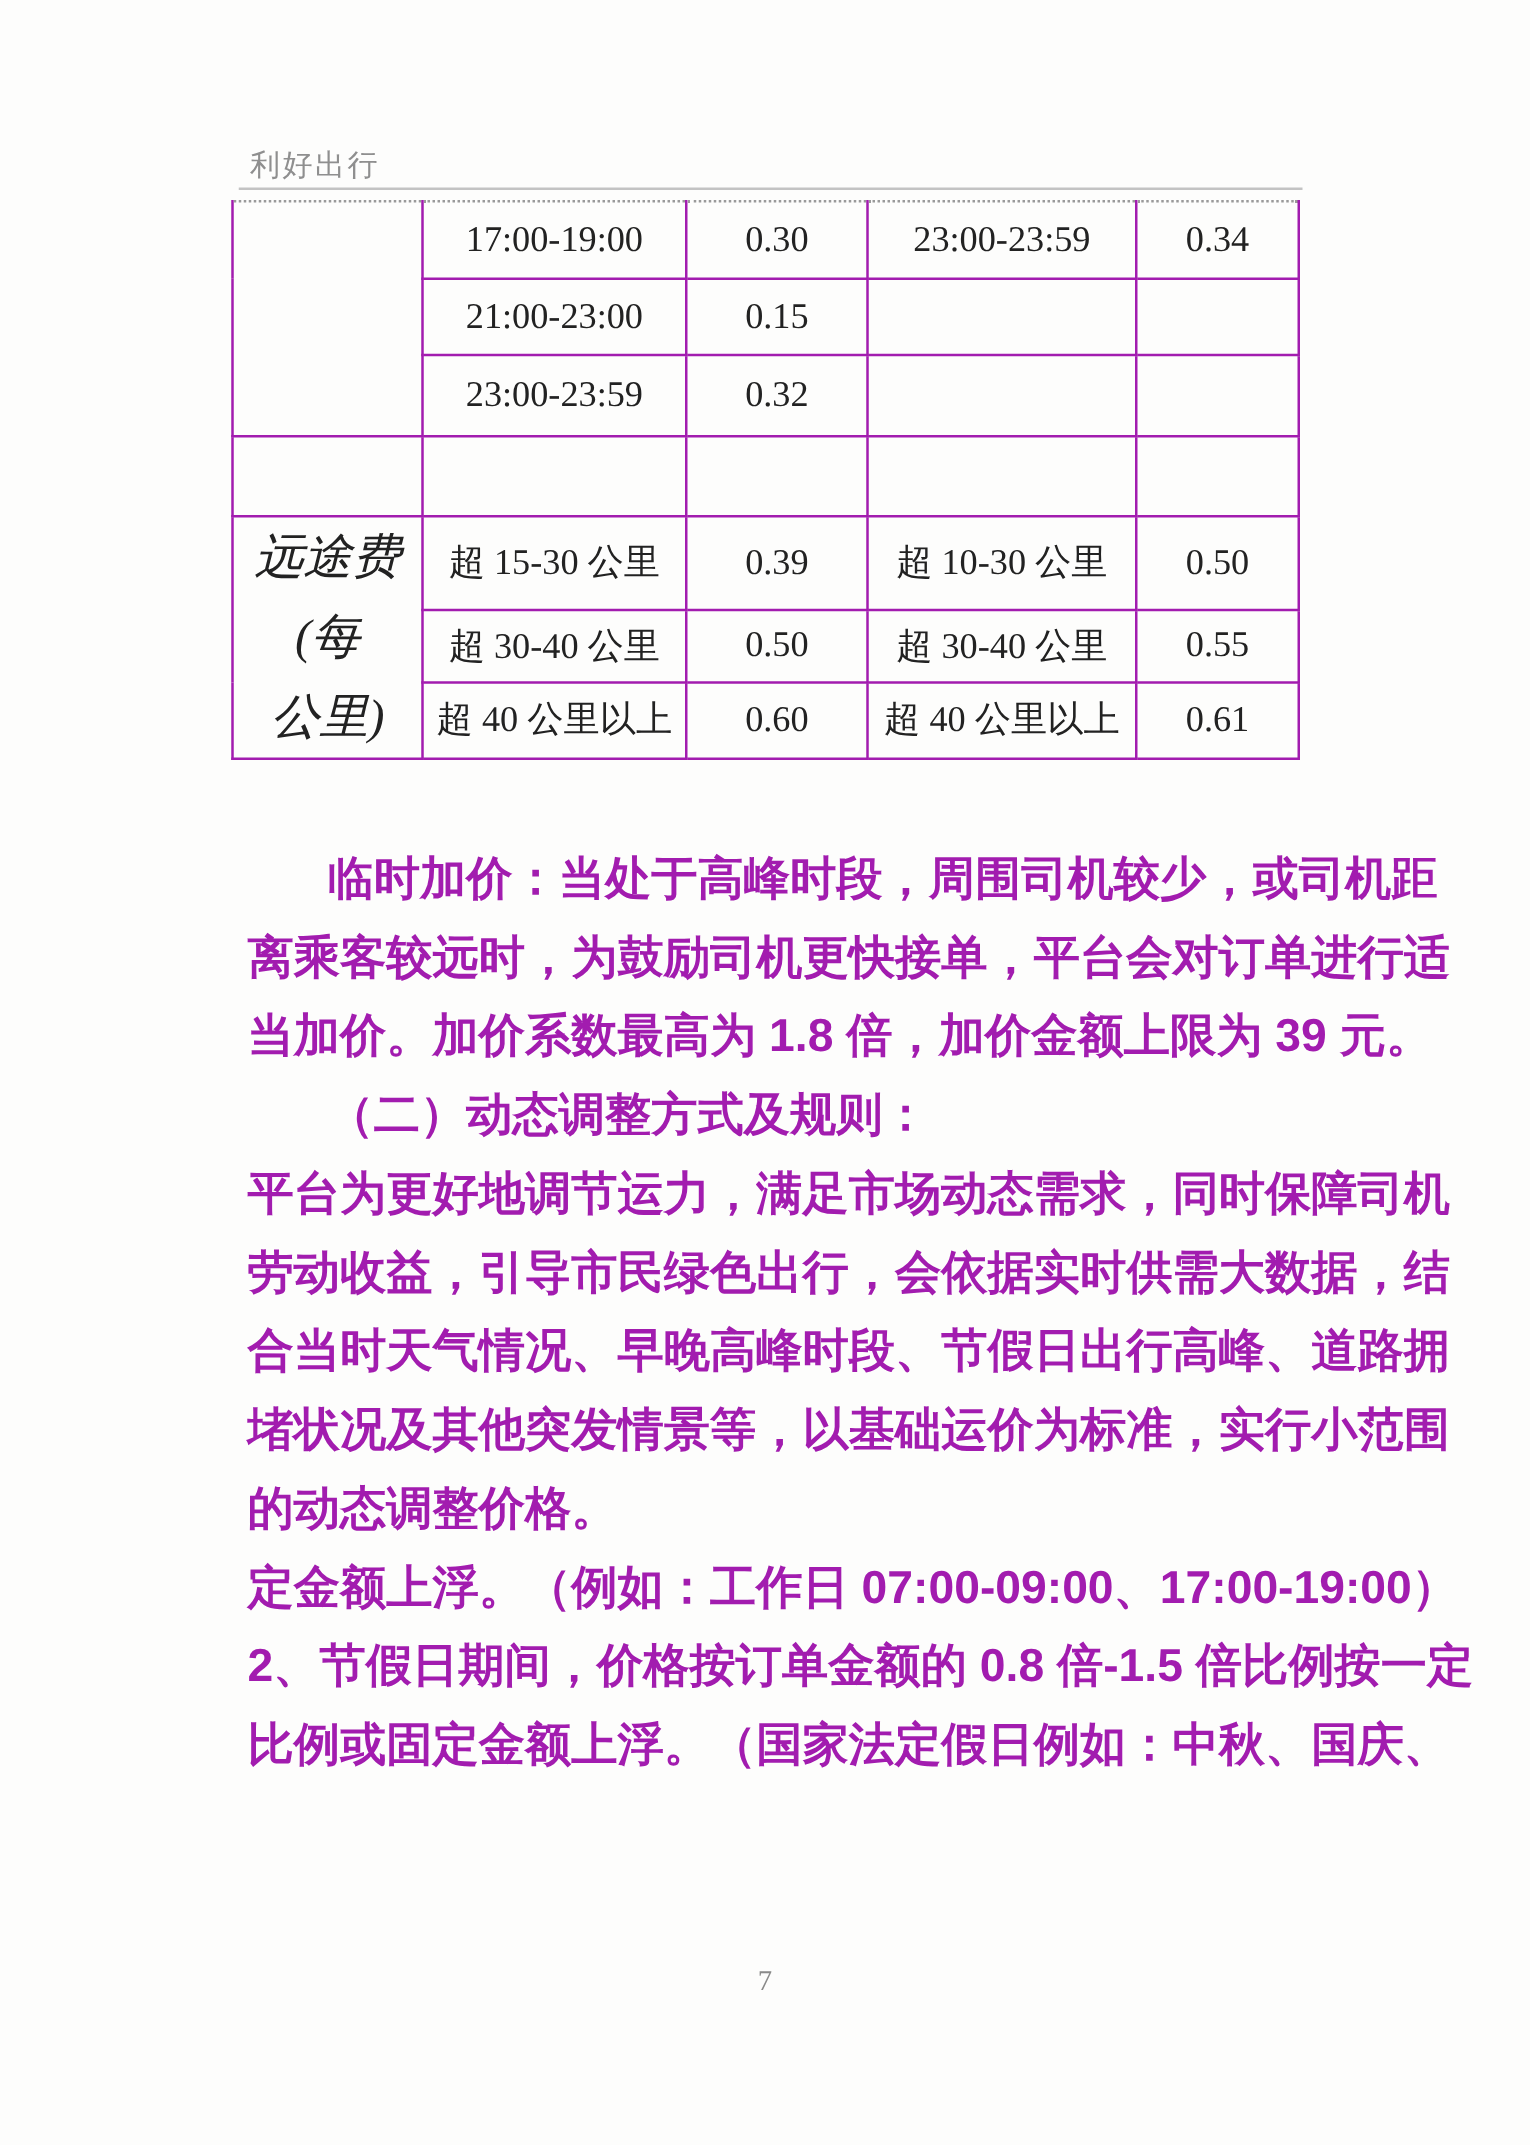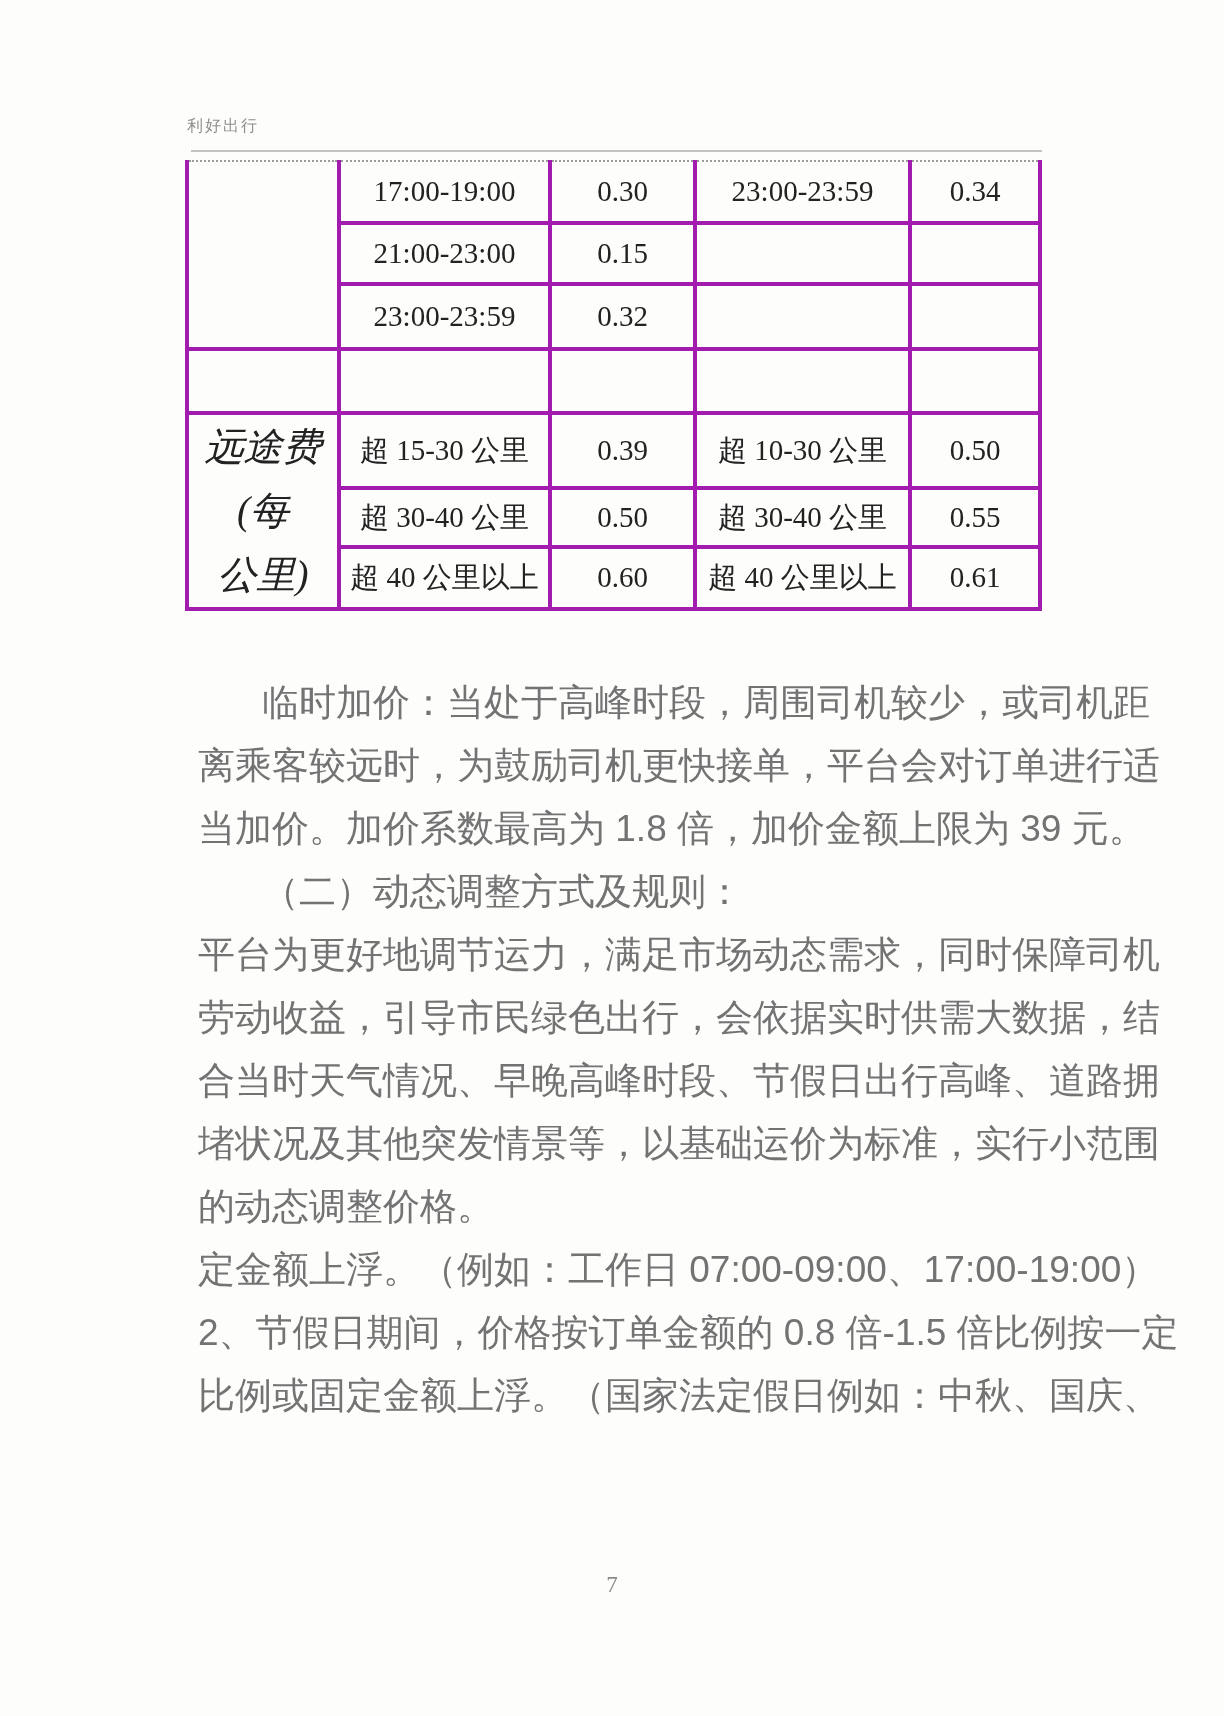--- a/index.html
+++ b/index.html
@@ -10,23 +10,23 @@
     height: 1716px;
     background: #fdfdfc;
     font-family: "Liberation Sans", "DejaVu Sans", sans-serif;
     color: #1d1d1d;
     overflow: hidden;
   }
 
   
   .doc-header {
     position: absolute;
-    left: 187px;
+    left: 200px;
     top: 116px;
-    font-size: 16px;
+    font-size: 24px;
     letter-spacing: 2px;
     color: #8f8f8f;
     font-weight: 400;
   }
   .header-rule {
     position: absolute;
     left: 191px;
     top: 150px;
     width: 851px;
     height: 0;
@@ -39,21 +39,21 @@
     left: 185px;
     top: 160px;
     width: 853px;
     border-collapse: collapse;
     table-layout: fixed;
     font-family: "Liberation Serif", "DejaVu Serif", serif;
     font-size: 29px;
     color: #222222;
   }
   table.pricing-table td {
-    border: 4px solid #a21caf;
+    border: 2px solid #a21caf;
     text-align: center;
     vertical-align: middle;
     padding: 0 4px;
     overflow: hidden;
   }
   table.pricing-table tr.row-top td { border-top: 2px dotted #9a9a9a; }
   tr.r1 { height: 62px; }
   tr.r2 { height: 61px; }
   tr.r3 { height: 65px; }
   tr.r4 { height: 64px; }
@@ -67,22 +67,22 @@
     font-style: italic;
   }
 
   
   .body-text {
     position: absolute;
     left: 198px;
     top: 671px;
     width: 852px;
     font-size: 37px;
-    font-weight: 400;
-    color: #737373;
+    font-weight: 700;
+    color: #a21caf;
   }
   .body-text .line {
     height: 63px;
     line-height: 63px;
     white-space: nowrap;
   }
   .body-text .line.indent { padding-left: 64px; }
 
   
   .page-number {

